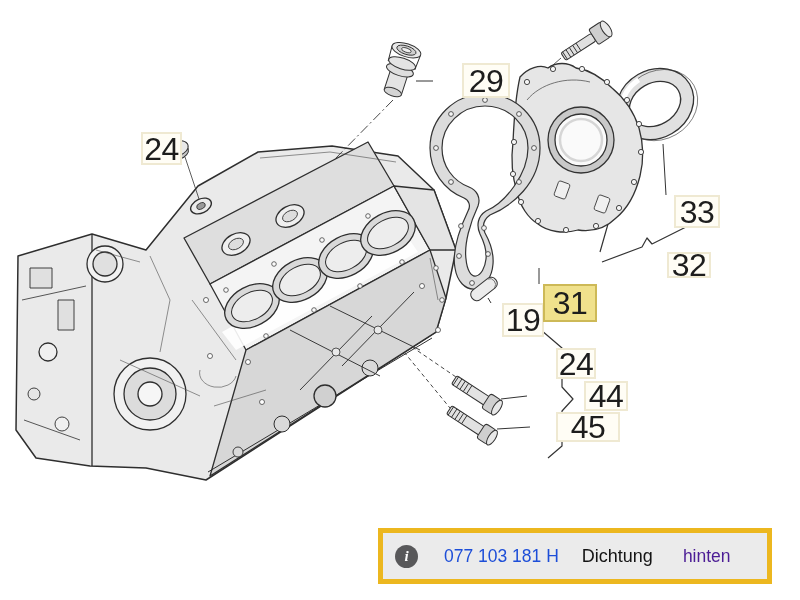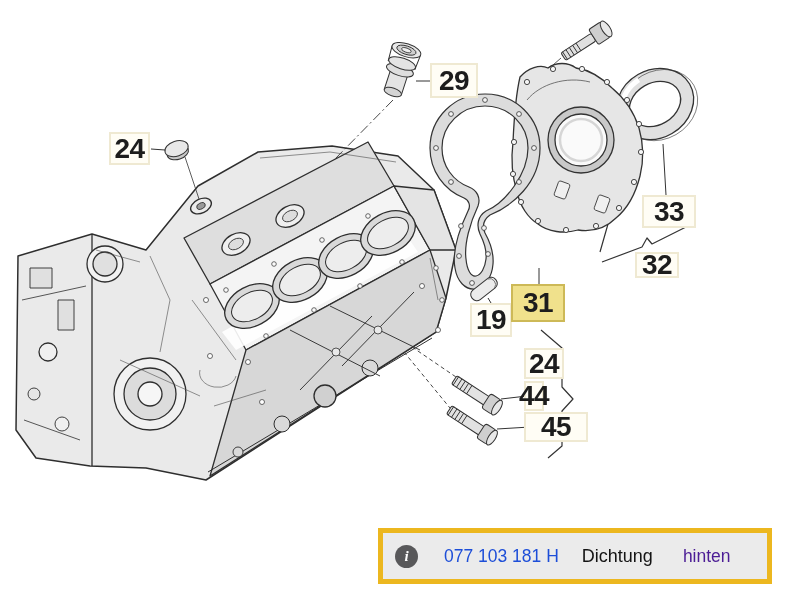--- a/index.html
+++ b/index.html
@@ -5,22 +5,22 @@
   html,body{margin:0;padding:0;background:#ffffff;}
   body{width:800px;height:600px;position:relative;overflow:hidden;
        font-family:"Liberation Sans","DejaVu Sans",sans-serif;}
   .stage{position:absolute;inset:0;width:800px;height:600px;}
   svg.diagram{position:absolute;left:0;top:0;}
   .callout{
     position:absolute;box-sizing:border-box;
     display:flex;align-items:center;justify-content:center;
     background:var(--callout-bg,#fffdf5);
     border:2px solid var(--callout-border,#efe9d2);
-    color:#1d1d1d;font-weight:bold;font-size:28px;line-height:1;
-    letter-spacing:-0.5px;cursor:pointer;
+    color:#1d1d1d;font-weight:normal;font-size:32px;line-height:1;
+    letter-spacing:-0.5px;cursor:pointer;margin-left:32px;
   }
   .callout.highlighted{
     background:var(--highlight-bg,#f0e18c);
     border:2px solid var(--highlight-border,#cdb957);
   }
   .infobar{
     position:absolute;left:378px;top:528px;width:394px;height:56px;
     box-sizing:border-box;background:var(--info-bar-bg,#ebebeb);
     border:5px solid var(--info-bar-border,#ecb71f);
     display:flex;align-items:center;
@@ -261,24 +261,24 @@
     <path d="M-24,-5 L-24,5 M-20,-5 L-20,5 M-16,-5 L-16,5 M-12,-5 L-12,5 M-8,-5 L-8,5" stroke-width="0.9"></path>
     <rect x="12" y="-8.5" width="13" height="17" rx="3" fill="#cfcfcf"></rect>
     <ellipse cx="25" cy="0" rx="3.5" ry="8.5" fill="#e8e8e8"></ellipse>
   </g>
 </svg>
 
 <div class="callout" style="left:109px;top:132px;width:41px;height:33px;">24</div>
 <div class="callout" style="left:430px;top:63px;width:48px;height:35px;">29</div>
 <div class="callout" style="left:470px;top:303px;width:42px;height:34px;">19</div>
 <div class="callout highlighted" style="left:511px;top:284px;width:54px;height:38px;text-align:center;">31</div>
-<div class="callout" style="left:642px;top:195px;width:54px;height:33px;">33</div>
+<div class="callout" style="left:642px;top:195px;width:46px;height:33px;">33</div>
 <div class="callout" style="left:635px;top:252px;width:44px;height:26px;">32</div>
 <div class="callout" style="left:524px;top:348px;width:40px;height:31px;">24</div>
-<div class="callout" style="left:524px;top:381px;width:20px;height:30px;">44</div>
+<div class="callout" style="left:552px;top:381px;width:44px;height:30px;">44</div>
 <div class="callout" style="left:524px;top:412px;width:64px;height:30px;">45</div>
 
 <div class="infobar">
   <div class="info-icon">i</div>
   <span class="pn">077 103 181 H</span>
   <span class="desc">Dichtung</span>
   <span class="pos">hinten</span>
 </div>
 
 </div>

